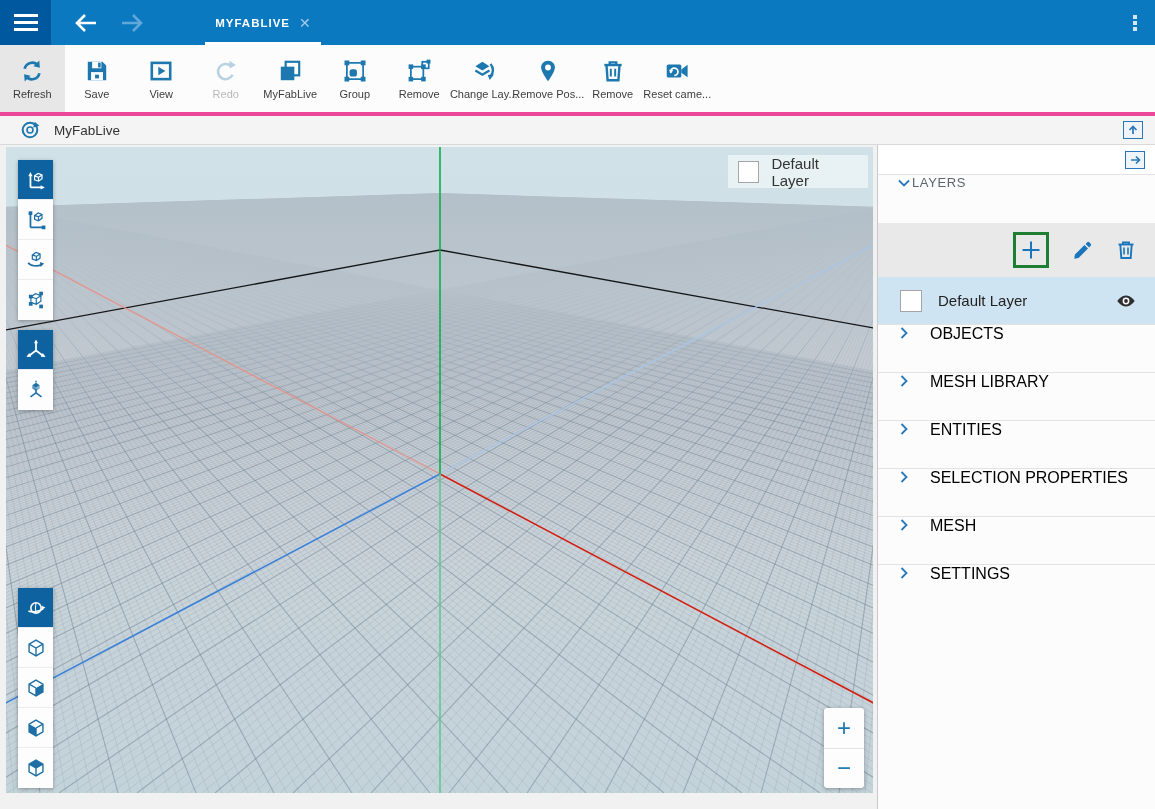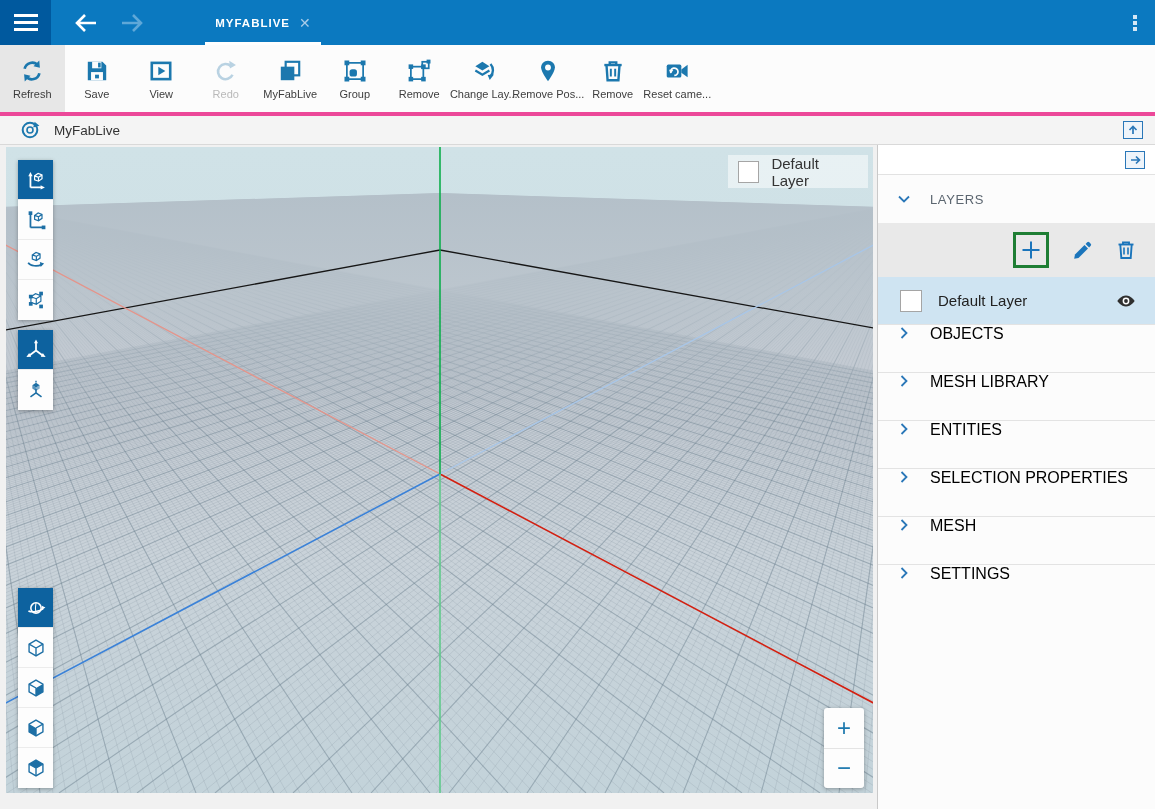--- a/index.html
+++ b/index.html
@@ -49,21 +49,21 @@
   #toolcol-axis { top:183px; }
   #toolcol-views { top:441px; }
 
   .zoombox { position:absolute; right:9px; top:561px; width:40px; height:80px; background:#fdfdfd; border-radius:3px; box-shadow:0 1px 4px rgba(0,0,0,0.3); display:flex; flex-direction:column; }
   .zoombox .zbtn { flex:1; display:flex; align-items:center; justify-content:center; color:#1c78ae; font-size:24px; cursor:pointer; }
   .zoombox .zbtn:first-child { border-bottom:1px solid #e4e4e4; }
 
   
   .sidebar { width:278px; background:#fcfcfc; border-left:1px solid #c9c9c9; display:flex; flex-direction:column; }
   .sb-top { height:30px; background:#fff; border-bottom:1px solid #e2e2e2; display:flex; align-items:center; justify-content:flex-end; padding-right:10px; }
-  .sb-header { height:48px; display:flex; align-items:center; gap:18px; padding-left:18px; background:#fcfcfc; cursor:pointer; }
+  .sb-header { height:48px; display:flex; padding-left:18px; background:#fcfcfc; cursor:pointer; }
   .sb-header .sb-lbl { font-size:13px; color:#5c6670; letter-spacing:0.6px; }
   .layers-tools { height:54px; background:#e9e9e9; display:flex; align-items:center; justify-content:flex-end; gap:22px; padding-right:18px; }
   .addbox { width:36px; height:36px; border:3px solid #1e7e34; display:flex; align-items:center; justify-content:center; cursor:pointer; background:transparent; }
   .icon-btn { background:none; border:none; cursor:pointer; display:flex; align-items:center; justify-content:center; }
   .layer-row { height:47px; background:#cfe4f2; display:flex; align-items:center; padding:0 18px 0 22px; gap:16px; cursor:pointer; }
   .layer-row .cb { width:22px; height:22px; background:#fff; border:1px solid #a5a5a5; appearance:none; cursor:pointer; }
   .layer-row .nm { font-size:15px; color:#222; flex:1; }
   .sb-section { height:48px; display:flex; gap:18px; padding-left:18px; border-top:1px solid #e3e3e3; background:#fcfcfc; cursor:pointer; }
   .sb-section:last-of-type { border-bottom:1px solid #e3e3e3; }
   .sb-rest { flex:1; background:#fcfcfc; }

